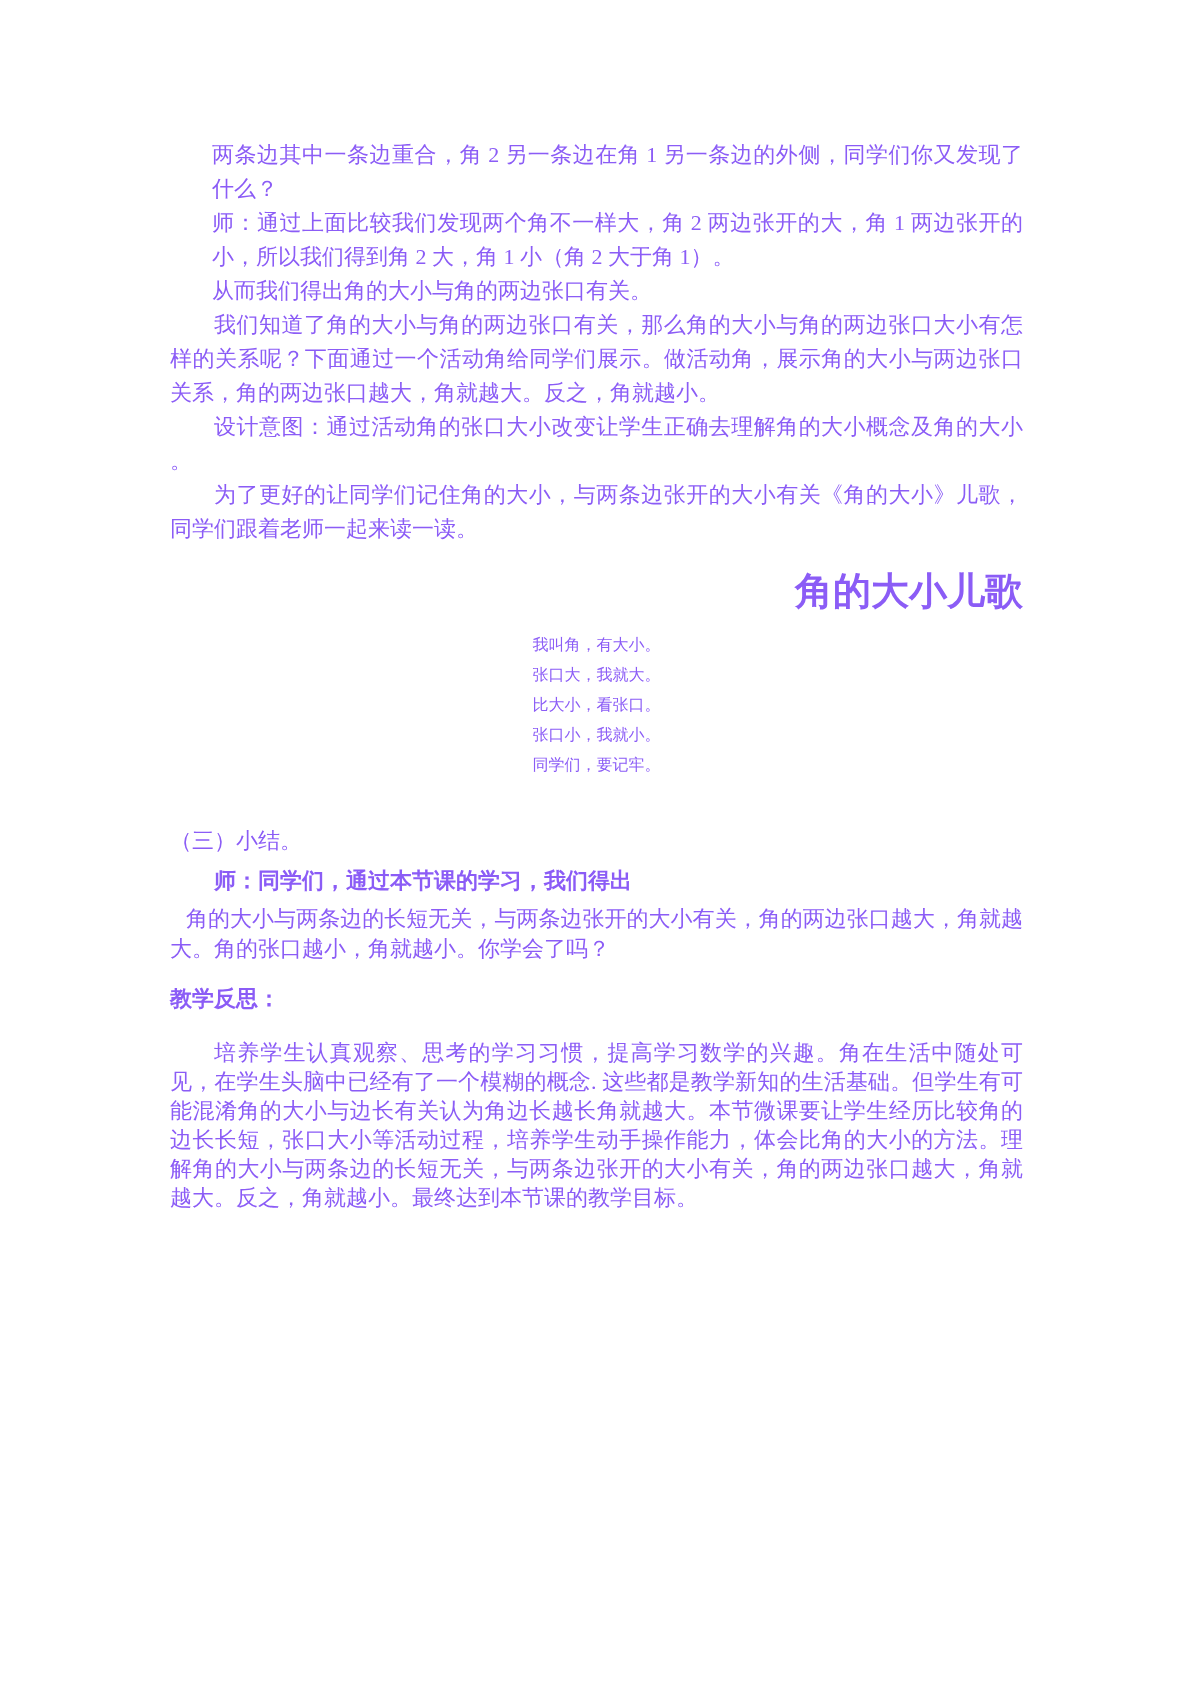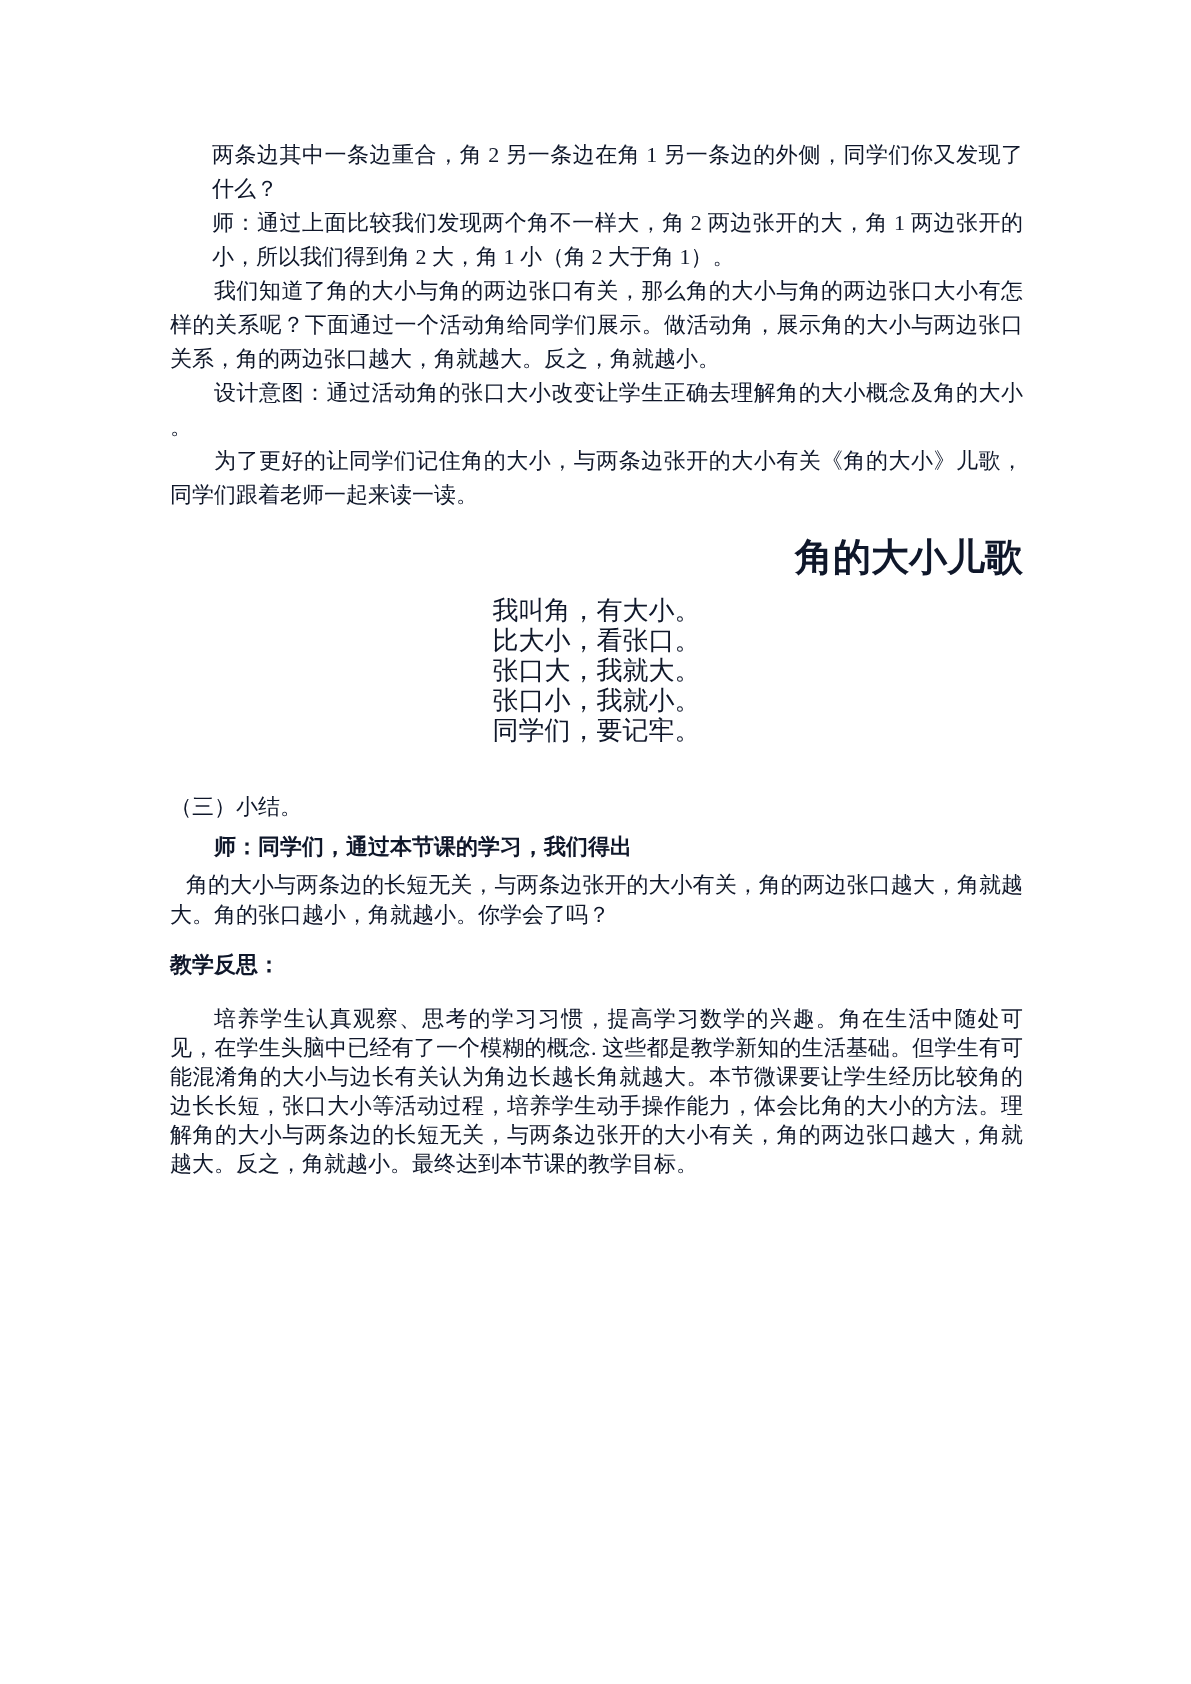--- a/index.html
+++ b/index.html
@@ -7,21 +7,21 @@
     padding: 0;
     background: #ffffff;
   }
   .page {
     position: relative;
     width: 1191px;
     min-height: 1684px;
     background: #ffffff;
     box-sizing: border-box;
     padding: 138px 168px 32px 170px;
-    color: #0f172a;
+    color: #8b5cf6;
     font-family: "Liberation Serif", "DejaVu Serif", serif;
   }
   .para {
     font-size: 22px;
     line-height: 34px;
     text-align: justify;
     margin: 0;
   }
   .block-indent {
     margin-left: 42px;
@@ -32,21 +32,21 @@
   .poem-title {
     text-align: right;
     font-weight: bold;
     font-size: 38px;
     line-height: 46px;
     font-family: "Liberation Sans", "DejaVu Sans", sans-serif;
     margin: 22px 0 16px 0;
   }
   .poem-line {
     text-align: center;
-    font-size: 26px;
+    font-size: 16px;
     line-height: 30px;
   }
   .section-heading {
     font-size: 22px;
     line-height: 34px;
     margin-top: 44px;
   }
   .teacher-line {
     font-size: 22px;
     line-height: 34px;
@@ -74,29 +74,30 @@
     text-indent: 44px;
   }
 </style>
 </head>
 <body>
 
 <div class="page">
 
   <p class="para block-indent">两条边其中一条边重合，角 2 另一条边在角 1 另一条边的外侧，同学们你又发现了什么？</p>
   <p class="para block-indent">师：通过上面比较我们发现两个角不一样大，角 2 两边张开的大，角 1 两边张开的小，所以我们得到角 2 大，角 1 小（角 2 大于角 1）。</p>
+  <p class="para block-indent">从而我们得出角的大小与角的两边张口有关。</p>
   <p class="para first-indent">我们知道了角的大小与角的两边张口有关，那么角的大小与角的两边张口大小有怎样的关系呢？下面通过一个活动角给同学们展示。做活动角，展示角的大小与两边张口关系，角的两边张口越大，角就越大。反之，角就越小。</p>
   <p class="para first-indent">设计意图：通过活动角的张口大小改变让学生正确去理解角的大小概念及角的大小 。</p>
   <p class="para first-indent">为了更好的让同学们记住角的大小，与两条边张开的大小有关《角的大小》儿歌，同学们跟着老师一起来读一读。</p>
 
   <div class="poem-title">角的大小儿歌</div>
 
   <div class="poem-line">我叫角，有大小。</div>
+  <div class="poem-line">张口大，我就大。</div>
   <div class="poem-line">比大小，看张口。</div>
-  <div class="poem-line">张口大，我就大。</div>
   <div class="poem-line">张口小，我就小。</div>
   <div class="poem-line">同学们，要记牢。</div>
 
   <div class="section-heading">（三）小结。</div>
   <div class="teacher-line">师：同学们，通过本节课的学习，我们得出</div>
   <p class="conclusion">角的大小与两条边的长短无关，与两条边张开的大小有关，角的两边张口越大，角就越大。角的张口越小，角就越小。你学会了吗？</p>
 
   <div class="reflection-heading">教学反思：</div>
   <p class="reflection-body">培养学生认真观察、思考的学习习惯，提高学习数学的兴趣。角在生活中随处可见，在学生头脑中已经有了一个模糊的概念. 这些都是教学新知的生活基础。但学生有可能混淆角的大小与边长有关认为角边长越长角就越大。本节微课要让学生经历比较角的边长长短，张口大小等活动过程，培养学生动手操作能力，体会比角的大小的方法。理解角的大小与两条边的长短无关，与两条边张开的大小有关，角的两边张口越大，角就越大。反之，角就越小。最终达到本节课的教学目标。</p>
 

